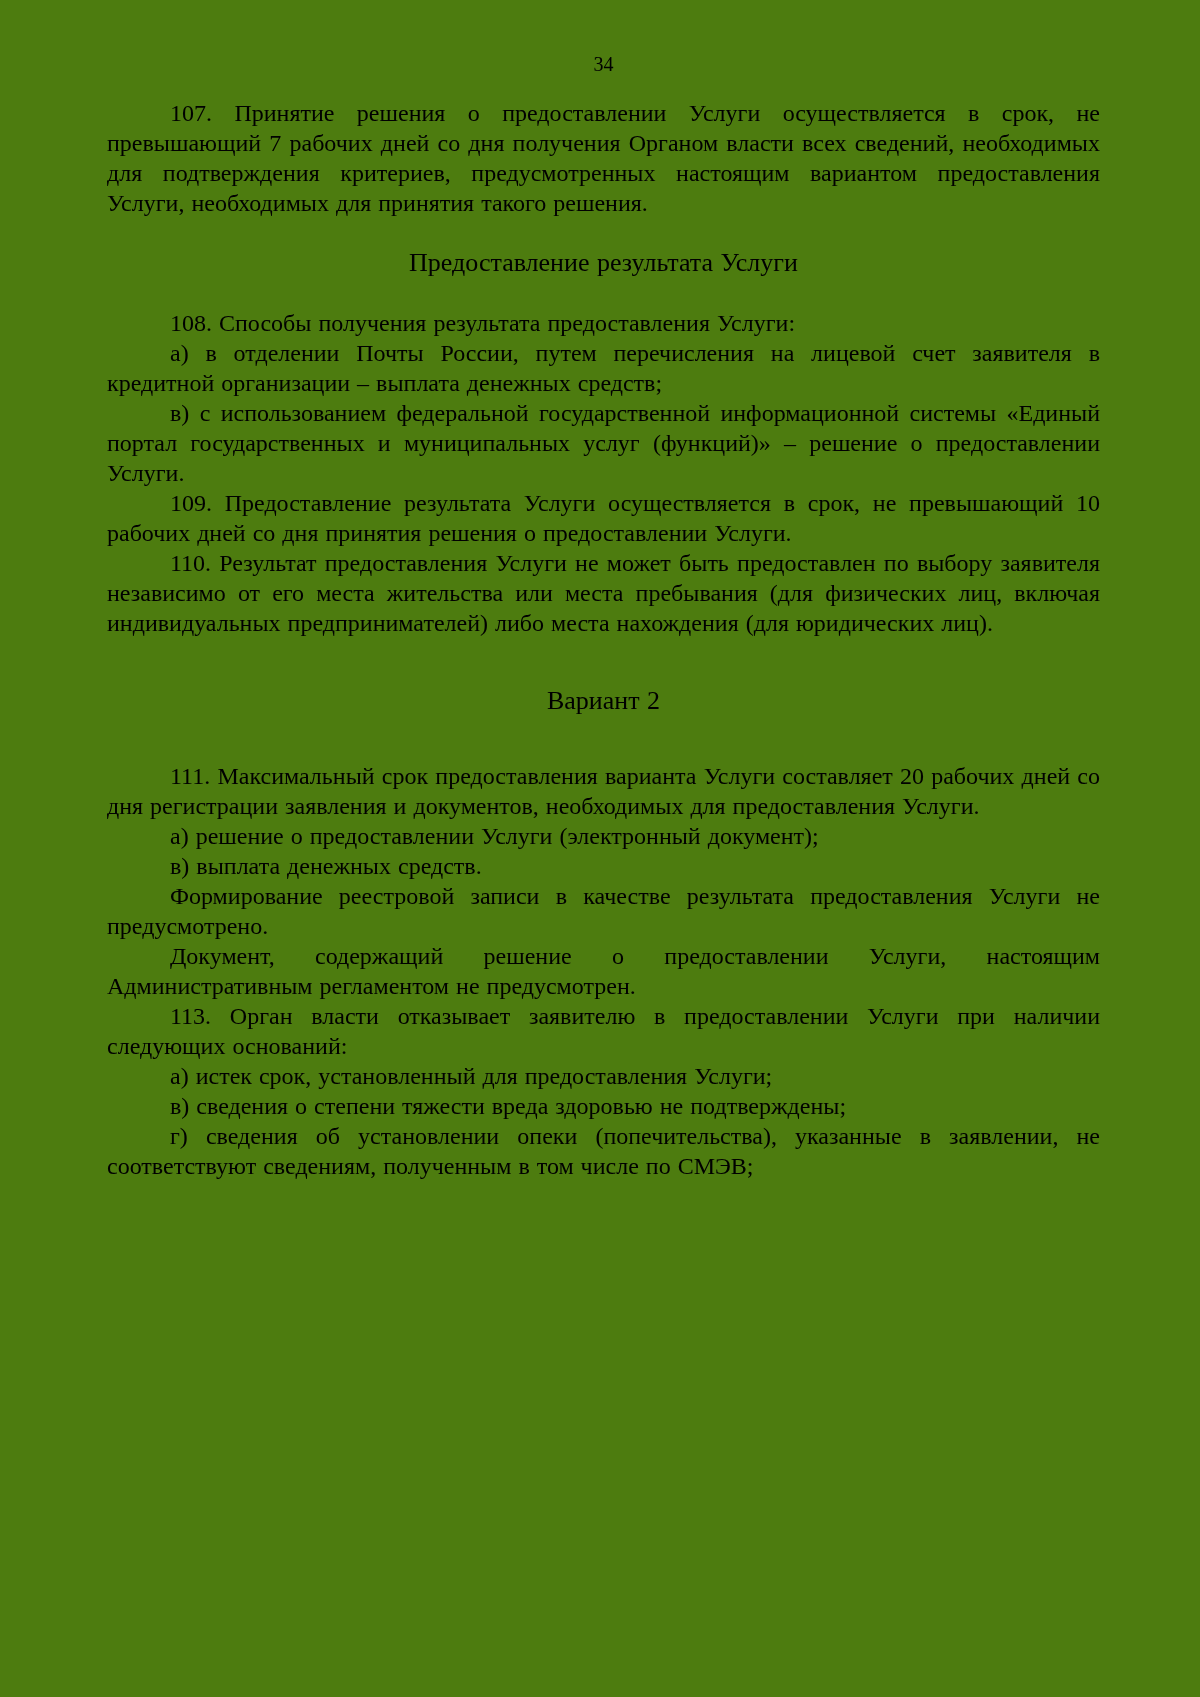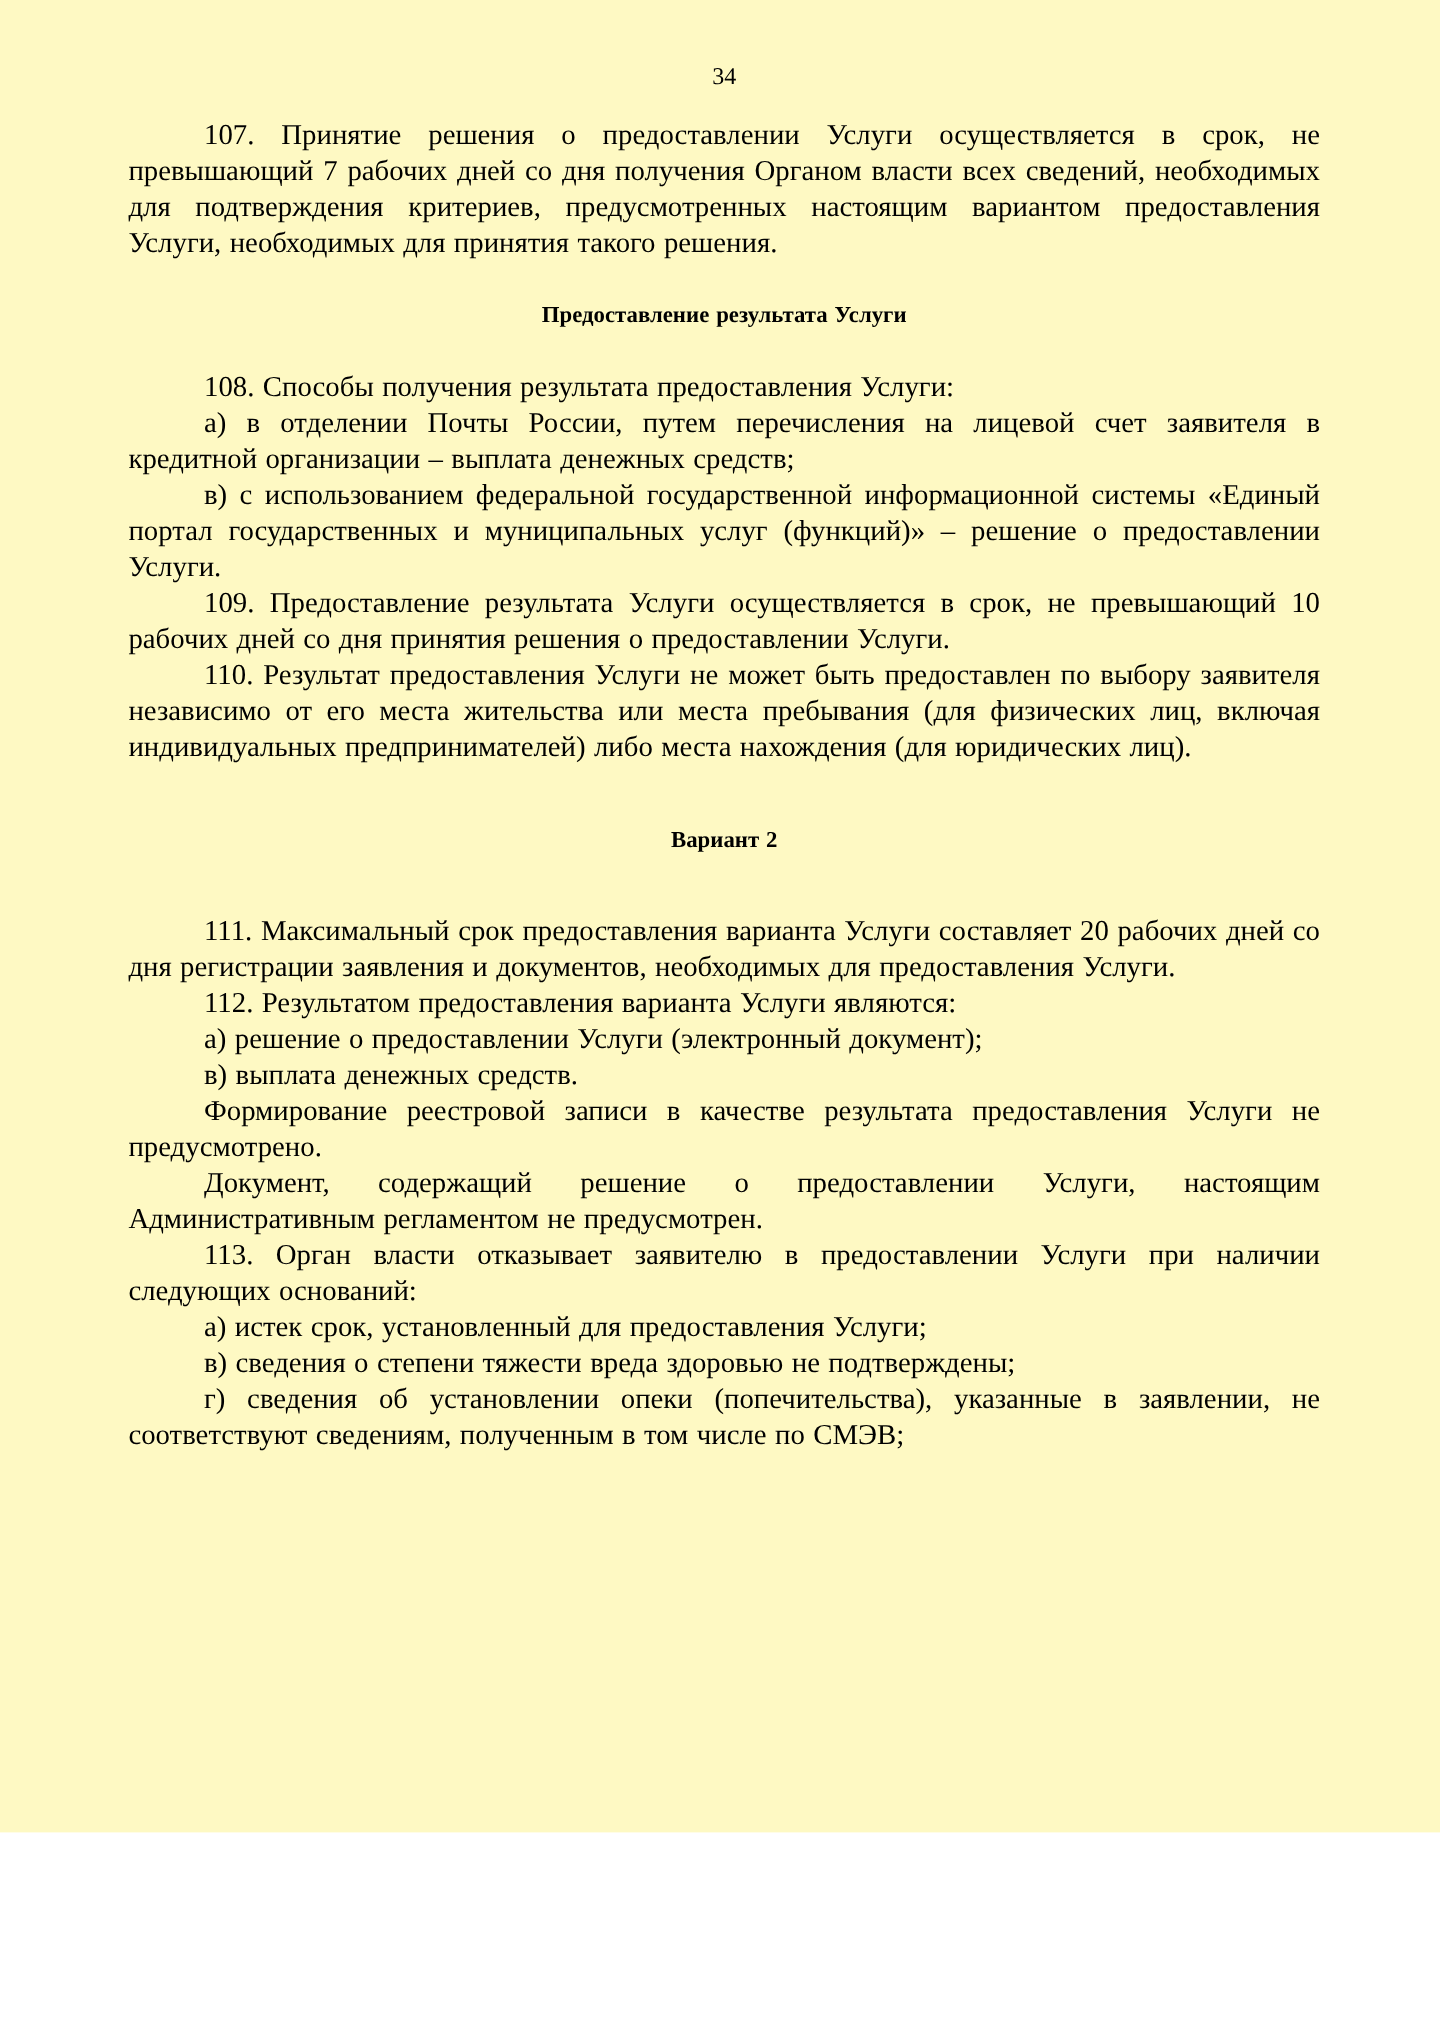--- a/index.html
+++ b/index.html
@@ -11,42 +11,42 @@
     width: 1200px;
     height: 1697px;
     font-family: "Liberation Serif", "DejaVu Serif", serif;
     color: #000000;
     box-sizing: border-box;
     overflow: hidden;
   }
   .page {
     box-sizing: border-box;
     width: 1200px;
-    height: 1527px;
+    height: 1697px;
     padding: 52px 100px 40px 107px;
-    background: #fef9c3;
+    background: #4d7c0f;
   }
   .page-number {
     text-align: center;
     font-size: 20px;
     line-height: 24px;
     margin: 0 0 22px 0;
   }
   .para {
     font-size: 24px;
     line-height: 30px;
     text-align: justify;
     text-indent: 63px;
     margin: 0;
     word-spacing: 1px;
   }
   .heading {
-    font-size: 19px;
+    font-size: 26px;
     line-height: 30px;
-    font-weight: bold;
+    font-weight: normal;
     text-align: center;
     text-indent: 0;
     margin: 30px 0 30px 0;
   }
   .heading-variant {
     margin: 48px 0 45px 0;
   }
 </style>
 </head>
 <body>
@@ -67,21 +67,20 @@
   <p class="para">в) с использованием федеральной государственной информационной системы «Единый портал государственных и муниципальных услуг (функций)» – решение о предоставлении Услуги.</p>
 
   <p class="para">109. Предоставление результата Услуги осуществляется в срок, не превышающий 10 рабочих дней со дня принятия решения о предоставлении Услуги.</p>
 
   <p class="para">110. Результат предоставления Услуги не может быть предоставлен по выбору заявителя независимо от его места жительства или места пребывания (для физических лиц, включая индивидуальных предпринимателей) либо места нахождения (для юридических лиц).</p>
 
   <p class="para heading heading-variant">Вариант 2</p>
 
   <p class="para">111. Максимальный срок предоставления варианта Услуги составляет 20 рабочих дней со дня регистрации заявления и документов, необходимых для предоставления Услуги.</p>
 
-  <p class="para">112. Результатом предоставления варианта Услуги являются:</p>
 
   <p class="para">а) решение о предоставлении Услуги (электронный документ);</p>
 
 
   <p class="para">в) выплата денежных средств.</p>
 
   <p class="para">Формирование реестровой записи в качестве результата предоставления Услуги не предусмотрено.</p>
 
   <p class="para">Документ, содержащий решение о предоставлении Услуги, настоящим Административным регламентом не предусмотрен.</p>
 

